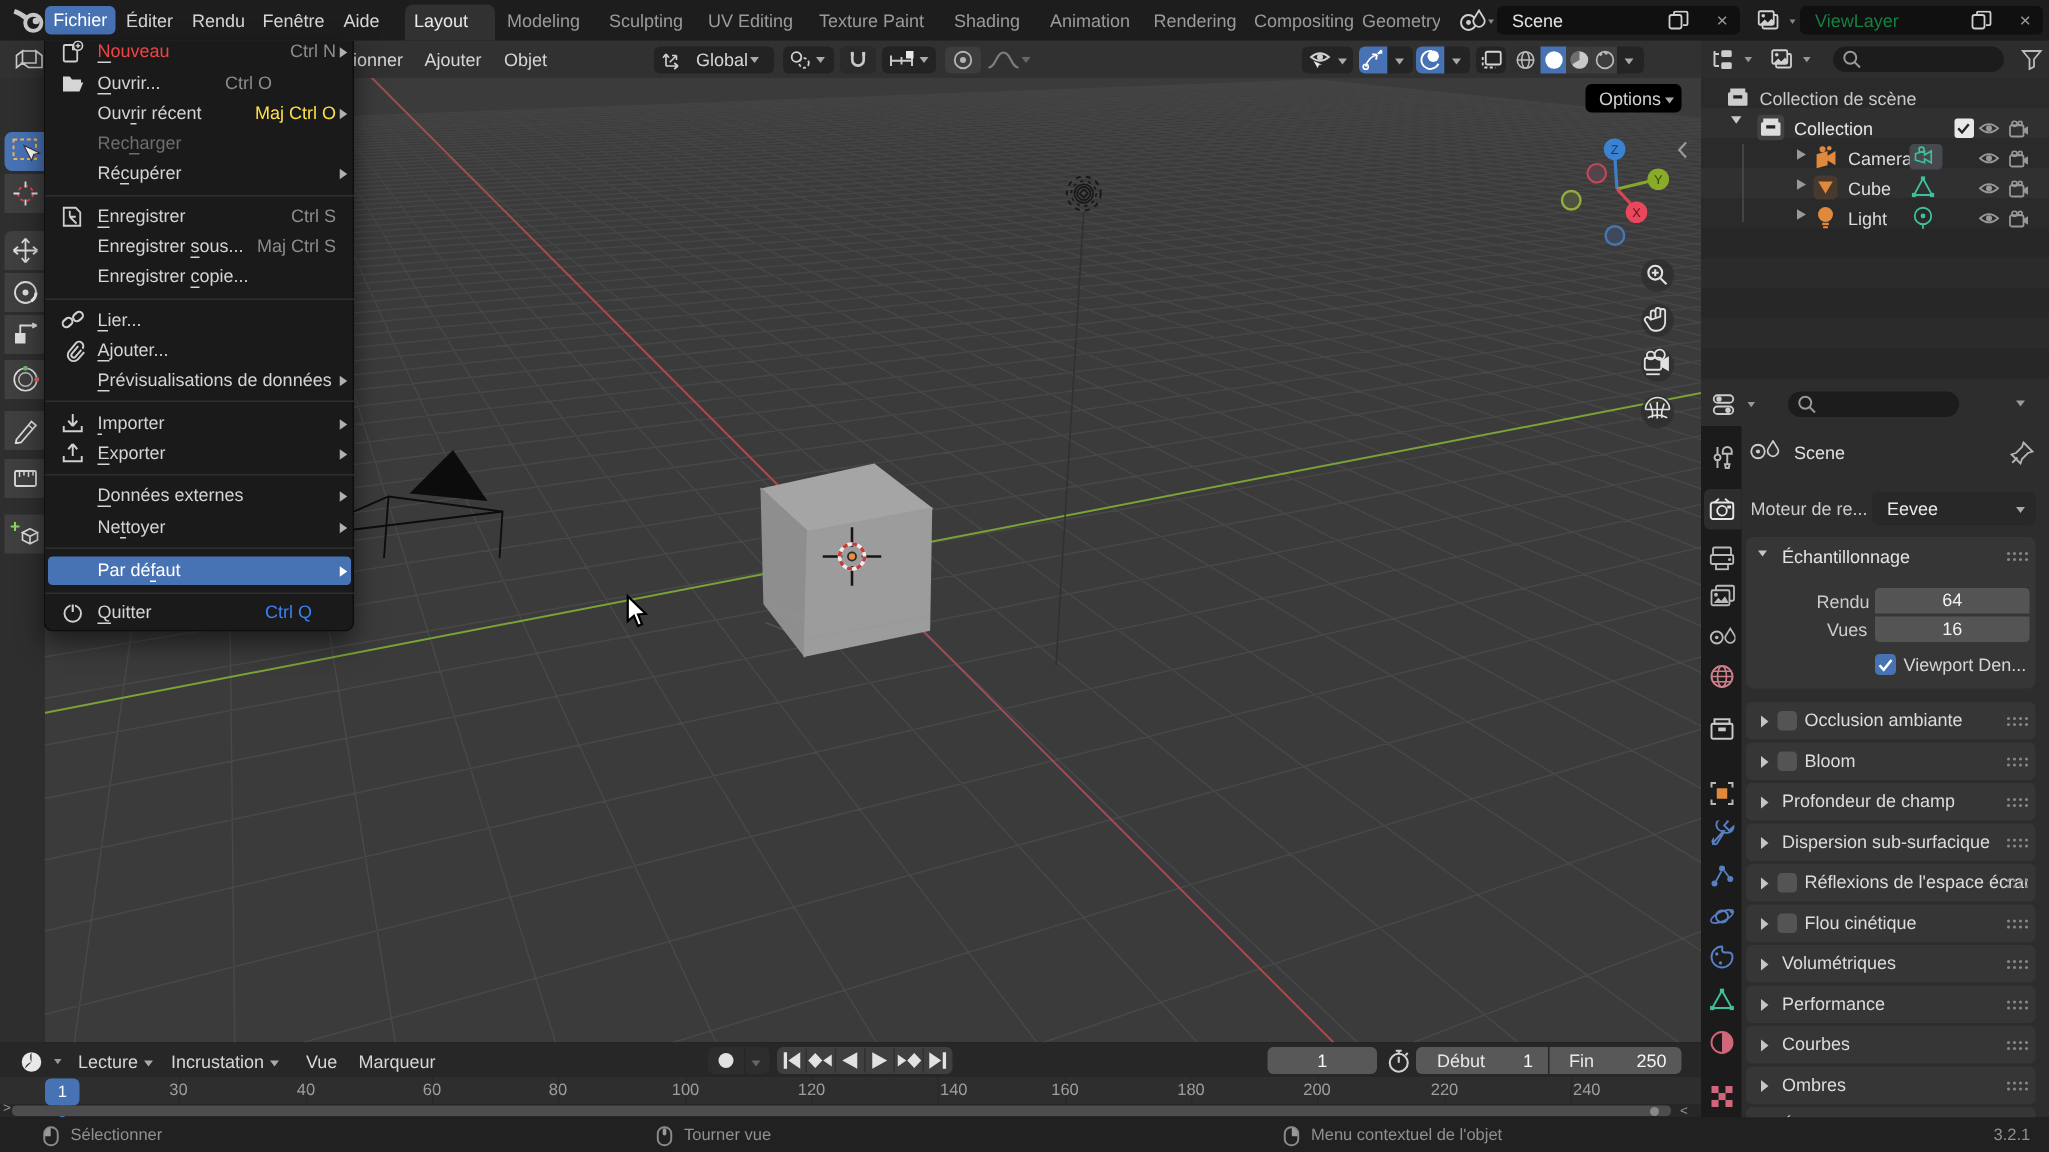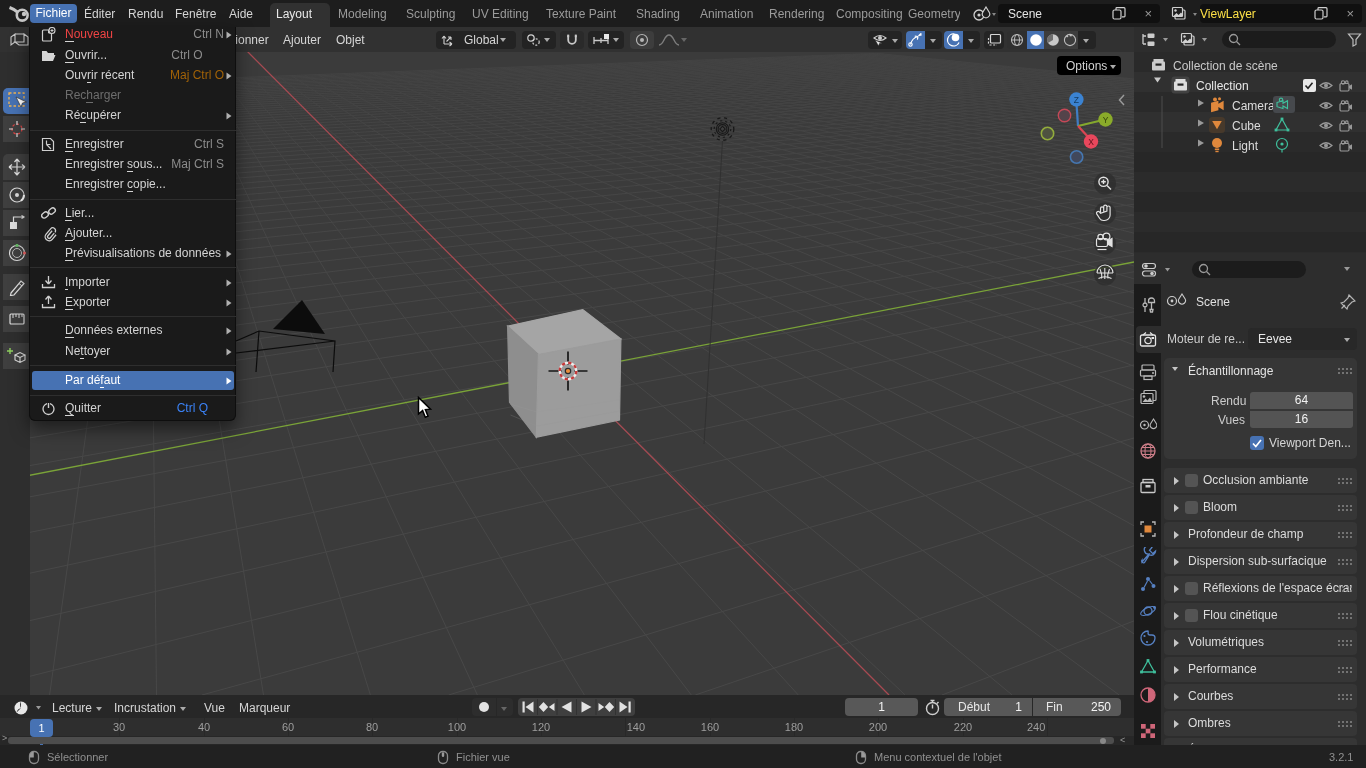--- a/index.html
+++ b/index.html
@@ -48,21 +48,21 @@
    <span style="position:absolute;right:8px;top:2px;font-size:13px;color:#9a9a9a">×</span>
  </div>
  <svg class="abs" style="left:1170px;top:6px" width="28" height="16" viewBox="0 0 28 16">
   <rect x="5" y="4" width="10" height="9" rx="1" fill="none" stroke="#d0d0d0" stroke-width="1.2"></rect>
   <rect x="2.5" y="1.5" width="10" height="9" rx="1" fill="#1d1d1d" stroke="#d0d0d0" stroke-width="1.2"></rect>
   <circle cx="5.5" cy="4.5" r="1.2" fill="#d0d0d0"></circle>
   <path d="M3.5 10 l3 -3 2 2 2.5 -2.5 1.5 1.5 v2.5 z" fill="#d0d0d0"></path>
   <path d="M23 7 l4 0 -2 3 z" fill="#888"></path>
  </svg>
  <div class="abs" style="left:1200px;top:4px;width:162px;height:19px;background:#101010;border-radius:4px">
-   <span style="position:absolute;left:0;top:3px;font-size:12px;color:#fde047">ViewLayer</span>
+   <span style="position:absolute;left:10px;top:3px;font-size:12px;color:#15803d">ViewLayer</span>
    <svg class="abs" style="right:34px;top:3px" width="14" height="13" viewBox="0 0 14 13">
           <rect x="1" y="3" width="8" height="9" rx="1.5" fill="none" stroke="#cfcfcf" stroke-width="1.2"></rect>
           <path d="M4 3 V1.5 a0.8 0.8 0 0 1 0.8 -0.8 H12 a1 1 0 0 1 1 1 V9 a0.8 0.8 0 0 1 -0.8 0.8 H10" fill="none" stroke="#cfcfcf" stroke-width="1.2"></path>
         </svg>
    <span style="position:absolute;right:8px;top:2px;font-size:13px;color:#9a9a9a">×</span>
  </div>
 </div>
 
 <div class="abs" style="left:0;top:27px;width:1134px;height:25px;background:#313131">
  <svg class="abs" style="left:8px;top:5px" width="24" height="16" viewBox="0 0 24 16">
@@ -784,41 +784,41 @@
  <div class="abs" style="left:605px;top:26px;width:40px;text-align:right;font-size:11px;color:#9e9e9e">140</div>
  <div class="abs" style="left:625px;top:23px;width:1px;height:18px;background:rgba(0,0,0,0.13)"></div>
  <div class="abs" style="left:690px;top:26px;width:40px;text-align:center;font-size:11px;color:#9e9e9e">160</div>
  <div class="abs" style="left:710px;top:23px;width:1px;height:18px;background:rgba(0,0,0,0.13)"></div>
  <div class="abs" style="left:774px;top:26px;width:40px;text-align:center;font-size:11px;color:#9e9e9e">180</div>
  <div class="abs" style="left:794px;top:23px;width:1px;height:18px;background:rgba(0,0,0,0.13)"></div>
  <div class="abs" style="left:858px;top:26px;width:40px;text-align:center;font-size:11px;color:#9e9e9e">200</div>
  <div class="abs" style="left:878px;top:23px;width:1px;height:18px;background:rgba(0,0,0,0.13)"></div>
  <div class="abs" style="left:943px;top:26px;width:40px;text-align:center;font-size:11px;color:#9e9e9e">220</div>
  <div class="abs" style="left:963px;top:23px;width:1px;height:18px;background:rgba(0,0,0,0.13)"></div>
- <div class="abs" style="left:1027px;top:26px;width:40px;text-align:left;font-size:11px;color:#9e9e9e">240</div>
+ <div class="abs" style="left:1027px;top:26px;width:40px;text-align:right;font-size:11px;color:#9e9e9e">240</div>
  <div class="abs" style="left:1047px;top:23px;width:1px;height:18px;background:rgba(0,0,0,0.13)"></div>
  <div class="abs" style="left:30px;top:24px;width:23px;height:18px;background:#4772b3;border-radius:4px;text-align:center;font-size:11px;color:#fff;line-height:18px">1</div>
  <div class="abs" style="left:40px;top:42px;width:3px;height:8px;background:#4772b3"></div>
  <div class="abs" style="left:8px;top:42px;width:1106px;height:7px;background:#4d4d4d;border-radius:3px"></div>
  <div class="abs" style="left:1100px;top:43px;width:6px;height:6px;background:#888;border-radius:50%"></div>
  <div class="abs" style="left:1120px;top:40px;color:#999;font-size:9px">&lt;</div>
  <div class="abs" style="left:2px;top:38px;color:#999;font-size:9px">&gt;</div>
 </div>
 
 <div class="abs" style="left:0;top:745px;width:1366px;height:23px;background:#212121">
  <svg class="abs" style="left:28px;top:5px" width="12" height="15" viewBox="0 0 12 15">
         <rect x="1.5" y="1.5" width="9" height="12" rx="4.2" fill="none" stroke="#8a8a8a" stroke-width="1.3"></rect>
         <path d="M5.8 1.8 A4.2 4.3 0 0 0 1.8 6.2 v1.3 h4 z" fill="#9a9a9a"></path>
       </svg>
       <div class="abs t11" style="left:47px;top:6px;color:#909090">Sélectionner</div>
  <svg class="abs" style="left:437px;top:5px" width="12" height="15" viewBox="0 0 12 15">
         <rect x="1.5" y="1.5" width="9" height="12" rx="4.2" fill="none" stroke="#8a8a8a" stroke-width="1.3"></rect>
         <rect x="4.8" y="2.2" width="2.4" height="4.8" rx="1.2" fill="#9a9a9a"></rect>
       </svg>
-      <div class="abs t11" style="left:456px;top:6px;color:#909090">Fichier vue</div>
+      <div class="abs t11" style="left:456px;top:6px;color:#909090">Tourner vue</div>
  <svg class="abs" style="left:855px;top:5px" width="12" height="15" viewBox="0 0 12 15">
         <rect x="1.5" y="1.5" width="9" height="12" rx="4.2" fill="none" stroke="#8a8a8a" stroke-width="1.3"></rect>
         <path d="M6.2 1.8 A4.2 4.3 0 0 1 10.2 6.2 v1.3 h-4 z" fill="#9a9a9a"></path>
       </svg>
       <div class="abs t11" style="left:874px;top:6px;color:#909090">Menu contextuel de l'objet</div>
  <div class="abs t11" style="left:1329px;top:6px;color:#909090">3.2.1</div>
 </div>
 
 <div class="abs" style="left:29px;top:27px;width:207px;height:394px;background:#1a1a1a;border:1px solid #0e0e0e;border-top:none;border-radius:0 0 6px 6px;box-shadow:0 8px 18px rgba(0,0,0,0.5)">
 <div class="abs" style="left:2px;top:344px;width:202px;height:19px;background:#4772b3;border-radius:3px"></div>
@@ -830,23 +830,23 @@
       </svg>
  <div class="abs" style="left:35px;top:0px;font-size:12px;color:#ef4444;white-space:nowrap"><span style="border-bottom:1px solid #d4d4d4">N</span>ouveau</div>
  <div class="abs" style="left:120px;top:0px;width:74px;text-align:right;font-size:12px;color:#8c8c8c">Ctrl N</div>
  <svg class="abs" style="left:196px;top:4px" width="6" height="8" viewBox="0 0 6 8">
         <path d="M0.5 0.5 L5.5 4 L0.5 7.5 Z" fill="#b0b0b0"></path>
       </svg>
  <svg class="abs" style="left:11px;top:21px" width="16" height="16" viewBox="0 0 16 16">
         <path d="M1 13 V3 h4.5 l1.5 2 H13 v2 H3.5 L1 13 l2.5 -6 H14.5 L12 13 z" fill="#d5d5d5"></path>
       </svg>
  <div class="abs" style="left:35px;top:21px;font-size:12px;color:#d4d4d4;white-space:nowrap"><span style="border-bottom:1px solid #d4d4d4">O</span>uvrir...</div>
- <div class="abs" style="left:120px;top:21px;width:74px;text-align:center;font-size:12px;color:#8c8c8c">Ctrl O</div>
+ <div class="abs" style="left:120px;top:21px;width:74px;text-align:left;font-size:12px;color:#8c8c8c">Ctrl O</div>
  <div class="abs" style="left:35px;top:41px;font-size:12px;color:#d4d4d4;white-space:nowrap">Ouv<span style="border-bottom:1px solid #d4d4d4">r</span>ir récent</div>
- <div class="abs" style="left:120px;top:41px;width:74px;text-align:right;font-size:12px;color:#a16207">Maj Ctrl O</div>
+ <div class="abs" style="left:120px;top:41px;width:74px;text-align:right;font-size:12px;color:#fde047">Maj Ctrl O</div>
  <svg class="abs" style="left:196px;top:45px" width="6" height="8" viewBox="0 0 6 8">
         <path d="M0.5 0.5 L5.5 4 L0.5 7.5 Z" fill="#b0b0b0"></path>
       </svg>
  <div class="abs" style="left:35px;top:61px;font-size:12px;color:#6e6e6e;white-space:nowrap">Rec<span style="border-bottom:1px solid #6e6e6e">h</span>arger</div>
  <div class="abs" style="left:35px;top:81px;font-size:12px;color:#d4d4d4;white-space:nowrap">Ré<span style="border-bottom:1px solid #d4d4d4">c</span>upérer</div>
  <svg class="abs" style="left:196px;top:85px" width="6" height="8" viewBox="0 0 6 8">
         <path d="M0.5 0.5 L5.5 4 L0.5 7.5 Z" fill="#b0b0b0"></path>
       </svg>
  <svg class="abs" style="left:11px;top:110px" width="16" height="16" viewBox="0 0 16 16">
         <path d="M1.5 13.5 h11 v-9 l-3 -3 h-8 z" fill="none" stroke="#cfcfcf" stroke-width="1.2"></path>

